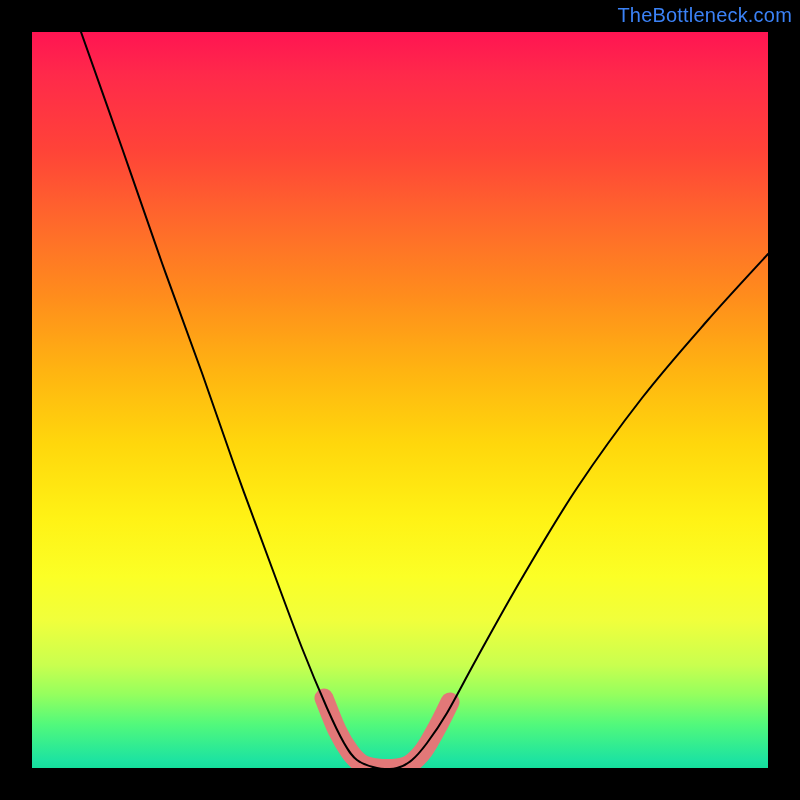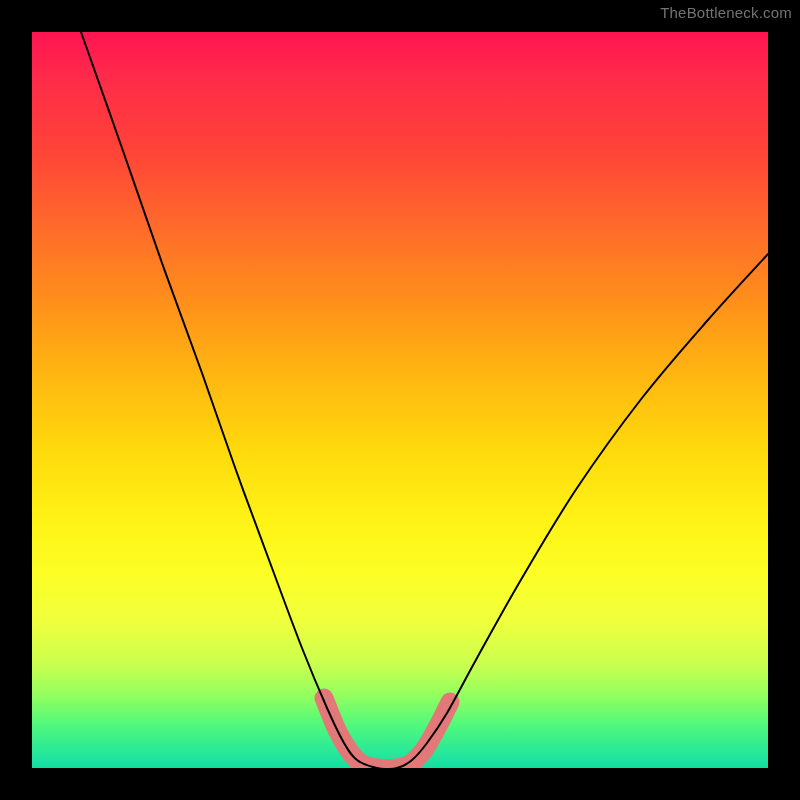--- a/index.html
+++ b/index.html
@@ -14,23 +14,23 @@
     position: relative;
     width: 800px;
     height: 800px;
     background: #000000;
   }
   .watermark {
     position: absolute;
     top: 4px;
     right: 8px;
     font-family: Arial, Helvetica, sans-serif;
-    font-size: 15px;
+    font-size: 20px;
     font-weight: 400;
-    color: #737373;
+    color: #3b82f6;
     z-index: 10;
     letter-spacing: 0.2px;
   }
   .plot-area {
     position: absolute;
     left: 32px;
     top: 32px;
     width: 736px;
     height: 736px;
     background: linear-gradient(

